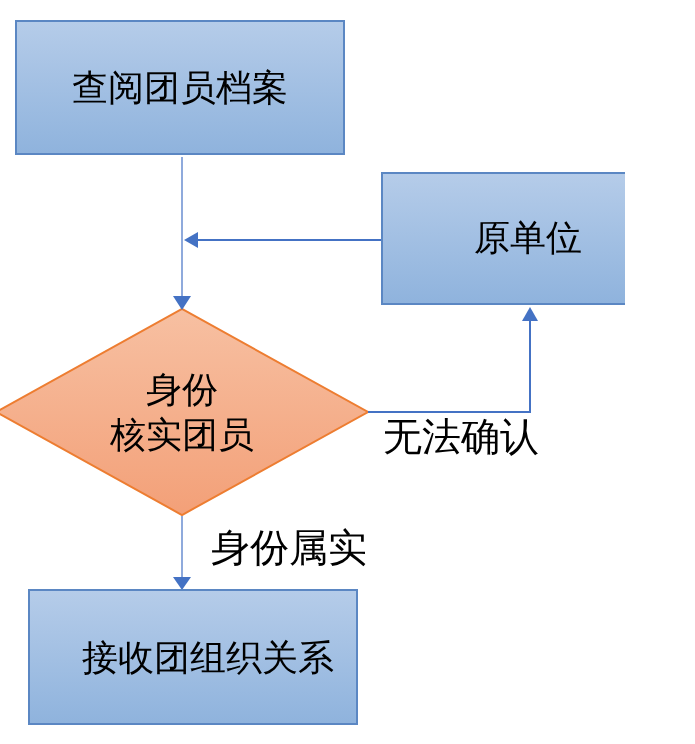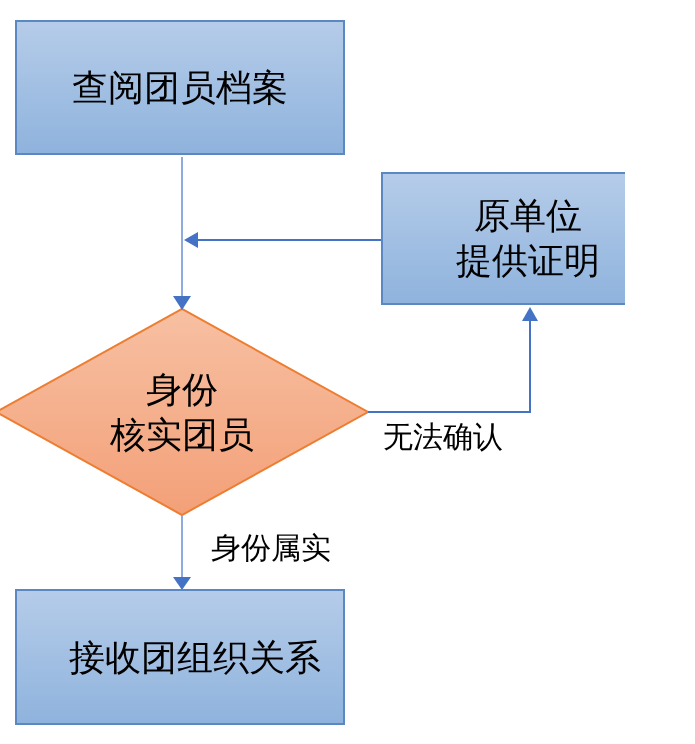--- a/index.html
+++ b/index.html
@@ -35,28 +35,28 @@
     font-size: 36px;
     line-height: 45px;
     color: var(--ink, #000000);
   }
   .process {
     background: linear-gradient(180deg, var(--proc-top, #b5cce9), var(--proc-bottom, #8fb3dd));
     border: 2px solid var(--proc-border, #5b87c3);
   }
   #node-review   { left: 15px;  top: 20px;  width: 330px; height: 135px; }
   #node-provide  { left: 381px; top: 172px; width: 294px; height: 133px; font-family: Liberation Serif, serif; }
-  #node-accept   { left: 15px;  top: 589px; width: 330px; height: 136px; padding-left: 30px; }
+  #node-accept   { left: 28px;  top: 589px; width: 330px; height: 136px; padding-left: 30px; }
   #node-verify-label {
     left: -4px; top: 309px; width: 372px; height: 206px;
     background: transparent; border: none;
   }
   .edge-label {
     position: absolute;
-    font-size: 30px;
+    font-size: 39px;
     line-height: 34px;
     white-space: nowrap;
     color: var(--ink, #000000);
   }
   #label-cannot-confirm { left: 383px; top: 420px; }
   #label-identity-true  { left: 211px; top: 531px; text-align: center; }
   .conn       { stroke: var(--conn, #4472c4); stroke-width: 2; fill: none; }
   .conn-light { stroke: var(--conn-light, #8faadc); stroke-width: 2; fill: none; }
   .arrowhead  { fill: var(--conn, #4472c4); stroke: none; }
 </style>
@@ -87,21 +87,20 @@
     <line class="conn-light" x1="182" y1="516" x2="182" y2="578"></line>
     <polygon class="arrowhead" points="173,577 191,577 182,590"></polygon>
   </svg>
 
   <div class="node process" id="node-review">
     <span>查阅团员档案</span>
   </div>
 
   <div class="node process" id="node-provide">
     <span>原单位</span>
-    <span>提供证明</span>
   </div>
 
   <div class="node" id="node-verify-label">
     <span>身份</span>
     <span>核实团员</span>
   </div>
 
   <div class="node process" id="node-accept">
     <span>接收团组织关系</span>
   </div>

